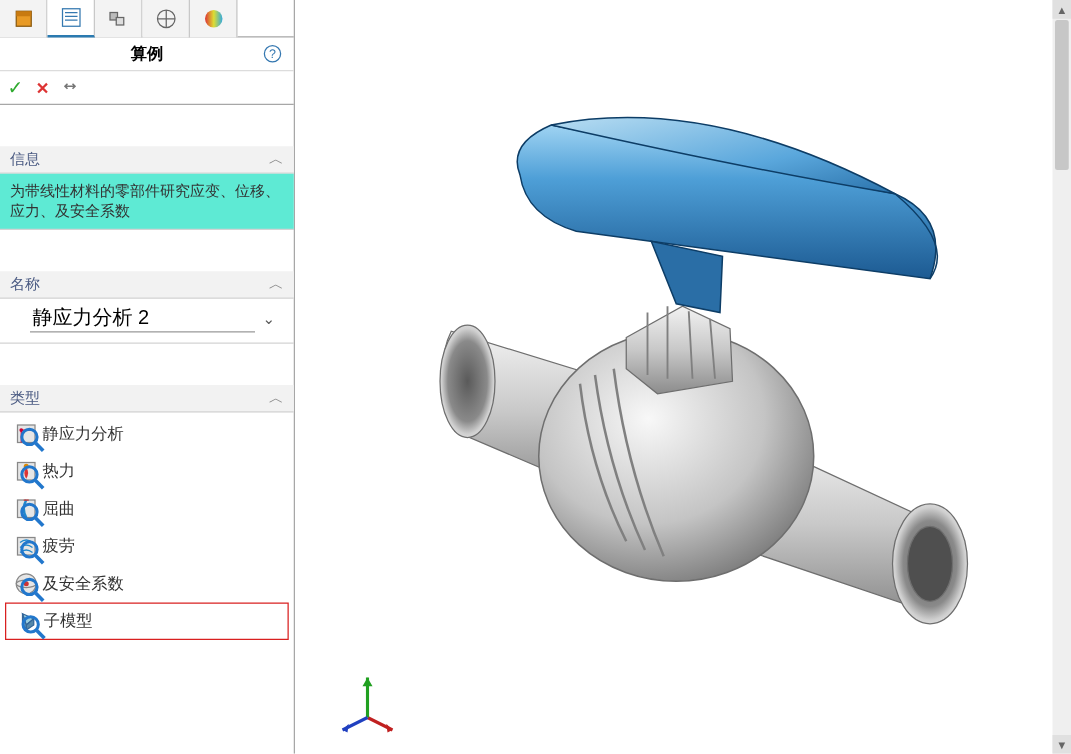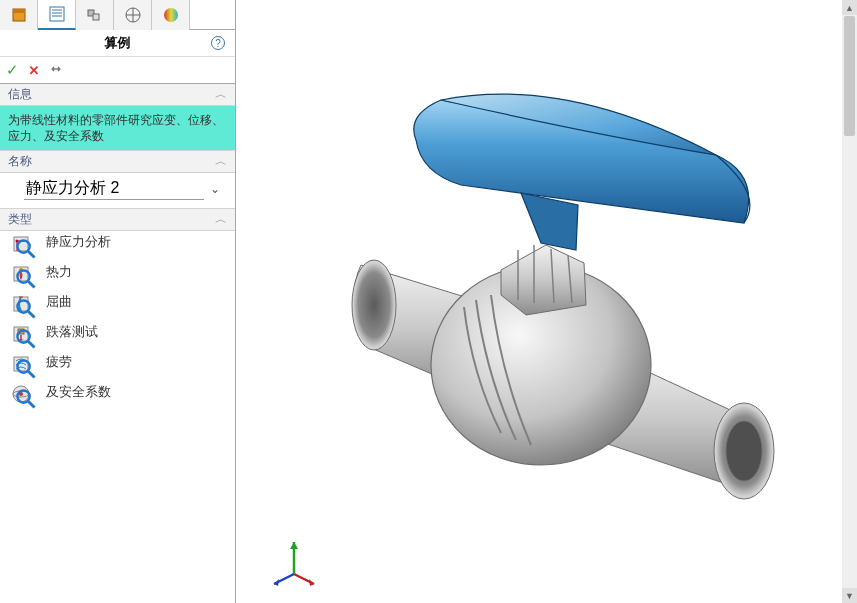--- a/index.html
+++ b/index.html
@@ -13,30 +13,30 @@
 
 .title-row { height: 26px; display: flex; align-items: center; justify-content: center; position: relative; }
 .title-row .title { font-weight: bold; font-size: 13px; }
 .title-row .help { position: absolute; right: 10px; color: #3477b0; border: 1px solid #3477b0; border-radius: 50%; width: 14px; height: 14px; font-size: 10px; display: flex; align-items: center; justify-content: center; }
 
 .cmd-row { height: 28px; border-top: 1px solid #dcdcdc; border-bottom: 1px solid #a7a7a7; display: flex; align-items: center; padding: 0 6px; gap: 10px; }
 .cmd-ok { color: #2faa2f; font-size: 15px; }
 .cmd-x  { color: #d33; font-size: 13px; font-weight: bold; }
 .cmd-pin{ color: #888; }
 
-.section-hdr { height: 22px; background: #f2f2f2; border-bottom: 1px solid #d3d3d3; display: flex; align-items: center; justify-content: space-between; padding: 0 8px; font-size: 12px; color: #4a5a82; }
+.section-hdr { height: 22px; background: #f2f2f2; border-bottom: 1px solid #d3d3d3; display: flex; align-items: center; justify-content: space-between; padding: 0 8px; font-size: 12px; color: #4a5a82; margin-top: 33px; }
 .section-hdr .chev { color: #888; }
 .info-body { background: #5eead4; padding: 6px 8px; font-size: 12px; color: #333; line-height: 1.35; border-bottom: 1px solid #d3d3d3; }
 
 .name-body { padding: 4px 8px 8px 24px; border-bottom: 1px solid #d3d3d3; display:flex; align-items:center;}
 .name-body input { width: 180px; border: none; border-bottom: 1px solid #999; font-size: 16px; padding: 2px 2px; outline:none; }
 .name-caret { margin-left: 6px; color:#555;}
 
 .type-list { flex: 1; overflow-y: auto; padding: 2px 4px; }
-.type-item { height: 30px; display:flex; gap: 14px; padding-left: 6px; }
+.type-item { height: 30px; display:flex; align-items:center; gap: 2px; padding-left: 6px; }
 .type-item.highlight { border: 1px solid #d92020; }
 .type-item .icn { width: 22px; height: 22px; display:flex; align-items:center; justify-content:center; position: relative; }
 .type-item .icn svg { width: 22px; height: 22px; }
 .type-item .lbl { font-size: 13px; color: #333; }
 
 .viewport { flex: 1; position: relative; background: #fff; }
 .triad { position: absolute; left: 30px; bottom: 10px; }
 .triad svg { width: 56px; height: 56px; overflow: visible; }
 .scroll-v { position:absolute; right:0; top:0; width:15px; height:100%; background:#efefef; }
 .scroll-v .thumb { position:absolute; top:16px; left:2px; width:11px; height:120px; background:#c7c7c7; border-radius:2px;}
@@ -168,35 +168,20 @@
             <circle cx="3.5" cy="3.5" r="2.5" fill="none" stroke="#27c" stroke-width="1"></circle>
             <line x1="5.5" y1="5.5" x2="8" y2="8" stroke="#27c" stroke-width="1.2"></line>
           </svg>
         </span>
         <span class="lbl">屈曲</span>
       </div>
       <div class="type-item">
         <span class="icn">
           <svg viewBox="0 0 22 22">
             <rect x="4" y="4" width="14" height="14" fill="#e6e6e6" stroke="#888"></rect>
-            <rect x="8" y="6" width="6" height="5" fill="#c96" stroke="#863"></rect>
-            <path d="M11 12 v4" stroke="#c33" stroke-width="1.5"></path>
-            <path d="M9 16 l2 2 2-2" fill="#c33"></path>
-          </svg>
-          <svg class="mag" viewBox="0 0 9 9">
-            <circle cx="3.5" cy="3.5" r="2.5" fill="none" stroke="#27c" stroke-width="1"></circle>
-            <line x1="5.5" y1="5.5" x2="8" y2="8" stroke="#27c" stroke-width="1.2"></line>
-          </svg>
-        </span>
-        <span class="lbl">跌落测试</span>
-      </div>
-      <div class="type-item">
-        <span class="icn">
-          <svg viewBox="0 0 22 22">
-            <rect x="4" y="4" width="14" height="14" fill="#e6e6e6" stroke="#888"></rect>
             <path d="M6 8 Q11 4 16 8 M6 12 Q11 8 16 12 M6 16 Q11 12 16 16" fill="none" stroke="#28c"></path>
           </svg>
           <svg class="mag" viewBox="0 0 9 9">
             <circle cx="3.5" cy="3.5" r="2.5" fill="none" stroke="#27c" stroke-width="1"></circle>
             <line x1="5.5" y1="5.5" x2="8" y2="8" stroke="#27c" stroke-width="1.2"></line>
           </svg>
         </span>
         <span class="lbl">疲劳</span>
       </div>
       <div class="type-item">
@@ -205,20 +190,34 @@
             <circle cx="11" cy="11" r="8" fill="#e6e6e6" stroke="#888"></circle>
             <ellipse cx="11" cy="11" rx="8" ry="3" fill="none" stroke="#888"></ellipse>
             <circle cx="11" cy="11" r="2" fill="#c33"></circle>
           </svg>
           <svg class="mag" viewBox="0 0 9 9">
             <circle cx="3.5" cy="3.5" r="2.5" fill="none" stroke="#27c" stroke-width="1"></circle>
             <line x1="5.5" y1="5.5" x2="8" y2="8" stroke="#27c" stroke-width="1.2"></line>
           </svg>
         </span>
         <span class="lbl">及安全系数</span>
+      </div>
+      <div class="type-item highlight">
+        <span class="icn">
+          <svg viewBox="0 0 22 22">
+            <path d="M7 5 L16 9 L10 14 Z" fill="#9cd" stroke="#369"></path>
+            <path d="M7 5 L7 13 L10 18 L10 14 Z" fill="#7ab" stroke="#369"></path>
+            <path d="M10 14 L16 9 L16 14 L10 18 Z" fill="#58a" stroke="#369"></path>
+          </svg>
+          <svg class="mag" viewBox="0 0 9 9">
+            <circle cx="3.5" cy="3.5" r="2.5" fill="none" stroke="#27c" stroke-width="1"></circle>
+            <line x1="5.5" y1="5.5" x2="8" y2="8" stroke="#27c" stroke-width="1.2"></line>
+          </svg>
+        </span>
+        <span class="lbl">子模型</span>
       </div>
     </div>
 </div>
 
 <div class="viewport">
   <div class="model3d">
     <svg width="560" height="520" viewBox="0 0 560 520">
       <defs>
         <linearGradient id="handleG" x1="0" y1="0" x2="0" y2="1">
           <stop offset="0%" stop-color="#9fd3f2"></stop>

